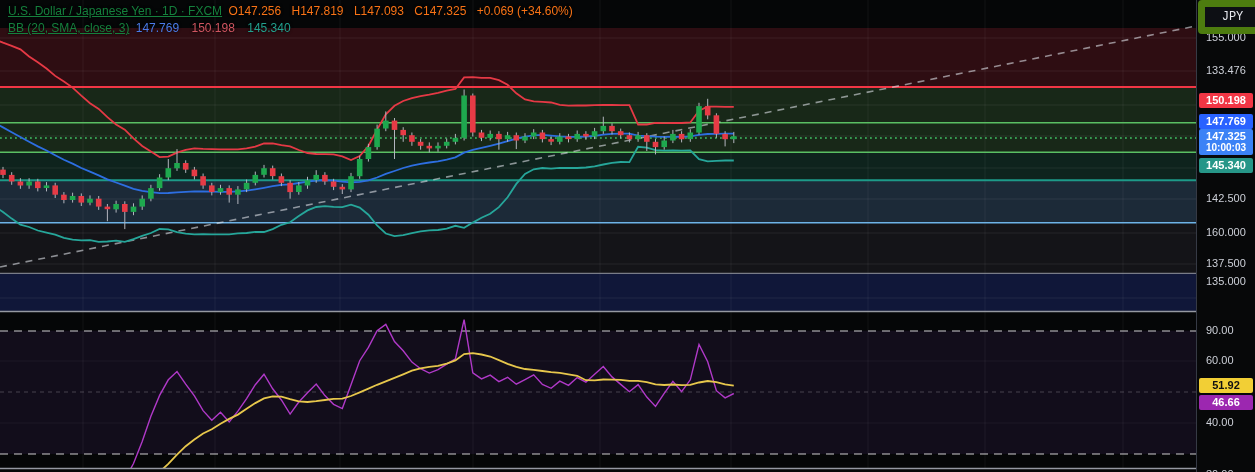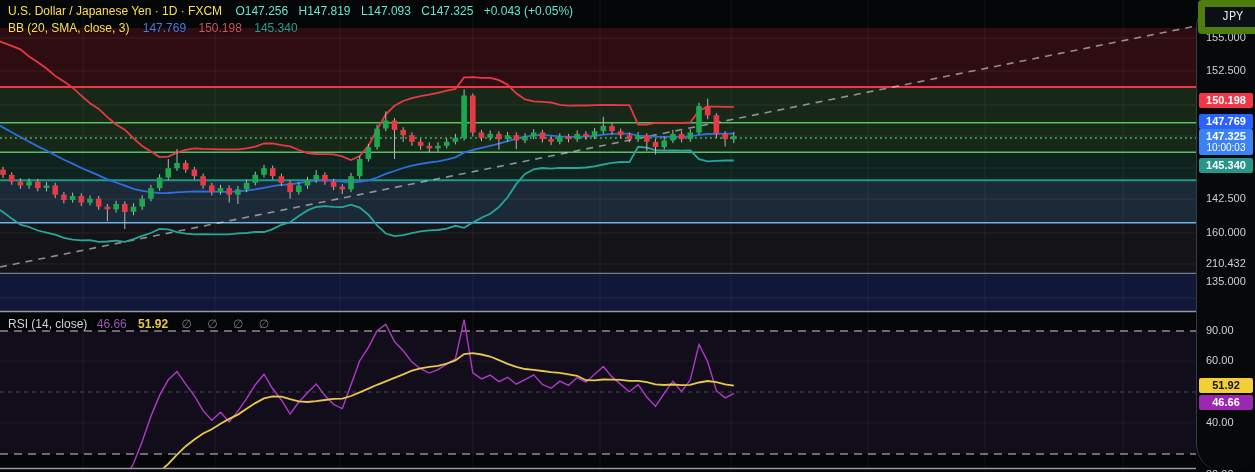--- a/index.html
+++ b/index.html
@@ -3,36 +3,36 @@
 <meta charset="utf-8">
 <style>
   html,body{margin:0;padding:0;background:#000;}
   .app{position:relative;width:1255px;height:472px;background:#050607;overflow:hidden;
        font-family:"Liberation Sans",sans-serif;-webkit-font-smoothing:antialiased;}
   .plot{position:absolute;left:0;top:0;width:1196px;height:472px;}
   svg{display:block;}
   .legend{position:absolute;left:8px;top:3px;font-size:12px;line-height:17px;color:#d6dae2;
           white-space:nowrap;z-index:5;text-shadow:0 0 3px #000;}
   .legend .row{display:block;}
-  .t{color:#fde047;margin-right:10px;}
-  .gv{color:#5eead4;margin-right:7px;}
+  .t{color:#15803d;margin-right:3px;text-decoration:underline;}
+  .gv{color:#f97316;margin-right:7px;}
   .bblue{color:#4a7be8;margin-right:9px;}
   .bred{color:#cf5560;margin-right:9px;}
   .bteal{color:#22a08e;margin-right:9px;}
   .legend-rsi{position:absolute;left:8px;top:317px;font-size:12px;color:#cfd3da;white-space:nowrap;
               z-index:5;text-shadow:0 0 3px #000;}
   .rpur{color:#9b53b8;margin:0 8px 0 6px;}
   .ryel{color:#edcb3e;font-weight:bold;margin-right:10px;}
   .rnull{color:#7a7e87;letter-spacing:6px;}
   .axis{position:absolute;left:1196px;top:0;width:59px;height:472px;background:#070809;
-        border-left:1px solid #363a45;z-index:4;border-radius:28px;}
+        border-left:1px solid #363a45;z-index:4;}
   .axis-label{position:absolute;left:9px;font-size:11px;color:#cdd0d8;}
   .badge{position:absolute;left:2px;right:3px;border-radius:2px;text-align:center;
          font-size:11px;font-weight:600;line-height:15px;z-index:6;}
-  .badge .sub{display:block;font-size:10px;font-weight:400;line-height:11px;padding-bottom:2px;margin-top:-2px;}
+  .badge .sub{display:block;font-size:10px;font-weight:700;line-height:11px;padding-bottom:2px;margin-top:-2px;}
   .jpy-btn{position:absolute;left:1198px;top:0;width:55px;height:20px;background:#0d0f14;
            border:7px solid #4d7c0f;border-radius:4px;color:#e6e8ee;font-size:12px;
            display:flex;align-items:center;justify-content:center;z-index:7;
            font-family:Liberation Mono, monospace;}
 </style>
 </head>
 <body>
 
 <div class="app">
 
@@ -270,43 +270,37 @@
       </svg>
   </div>
 
   <div class="legend">
     <span class="row">
       <span class="t">U.S. Dollar / Japanese Yen · 1D · FXCM</span>
       <span class="gv">O147.256</span>
       <span class="gv">H147.819</span>
       <span class="gv">L147.093</span>
       <span class="gv">C147.325</span>
-      <span class="gv">+0.043 (+0.05%)</span>
+      <span class="gv">+0.069 (+34.60%)</span>
     </span>
     <span class="row">
       <span class="t">BB (20, SMA, close, 3)</span>
       <span class="bblue">147.769</span>
       <span class="bred">150.198</span>
       <span class="bteal">145.340</span>
     </span>
   </div>
 
-  <div class="legend-rsi">
-    <span>RSI (14, close)</span>
-    <span class="rpur">46.66</span>
-    <span class="ryel">51.92</span>
-    <span class="rnull">∅ ∅ ∅ ∅</span>
-  </div>
 
   <div class="axis" id="price-axis">
       <div class="axis-label" style="top:31px">155.000</div>
-      <div class="axis-label" style="top:64px">152.500</div>
+      <div class="axis-label" style="top:64px">133.476</div>
       <div class="axis-label" style="top:192px">142.500</div>
       <div class="axis-label" style="top:226px">160.000</div>
-      <div class="axis-label" style="top:257px">210.432</div>
+      <div class="axis-label" style="top:257px">137.500</div>
       <div class="axis-label" style="top:275px">135.000</div>
       <div class="axis-label" style="top:324px">90.00</div>
       <div class="axis-label" style="top:354px">60.00</div>
       <div class="axis-label" style="top:416px">40.00</div>
       <div class="axis-label" style="top:468px">30.00</div>
       <div class="badge" style="top:92.5px;background:#f23645;color:#ffffff">150.198</div>
       <div class="badge" style="top:113.5px;background:#2962ff;color:#ffffff">147.769</div>
       <div class="badge" style="top:129px;background:#3b82f6;color:#ffffff">147.325<span class="sub">10:00:03</span></div>
       <div class="badge" style="top:157.5px;background:#269688;color:#ffffff">145.340</div>
       <div class="badge" style="top:377.5px;background:#f2cf35;color:#111111">51.92</div>

